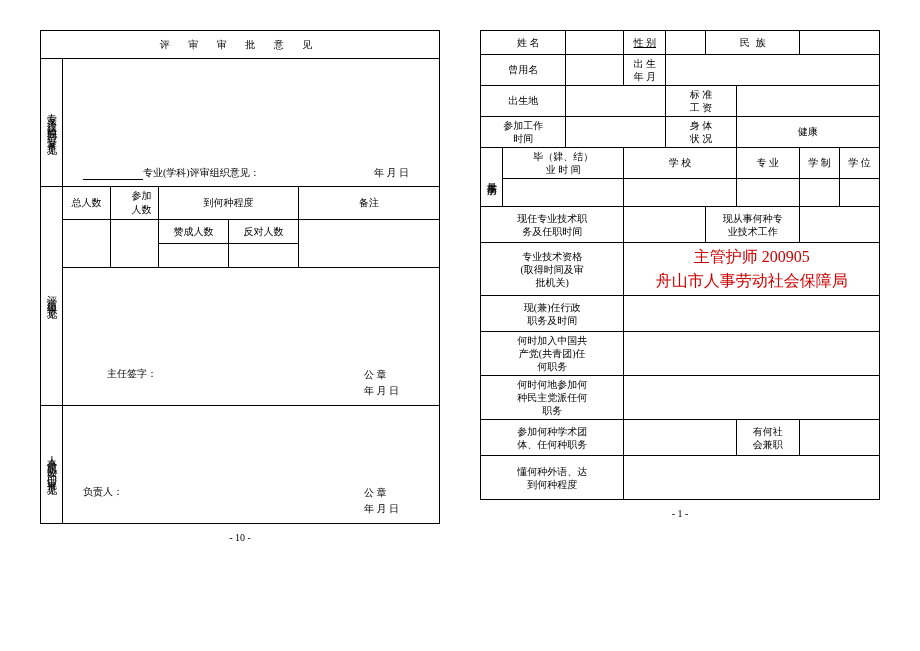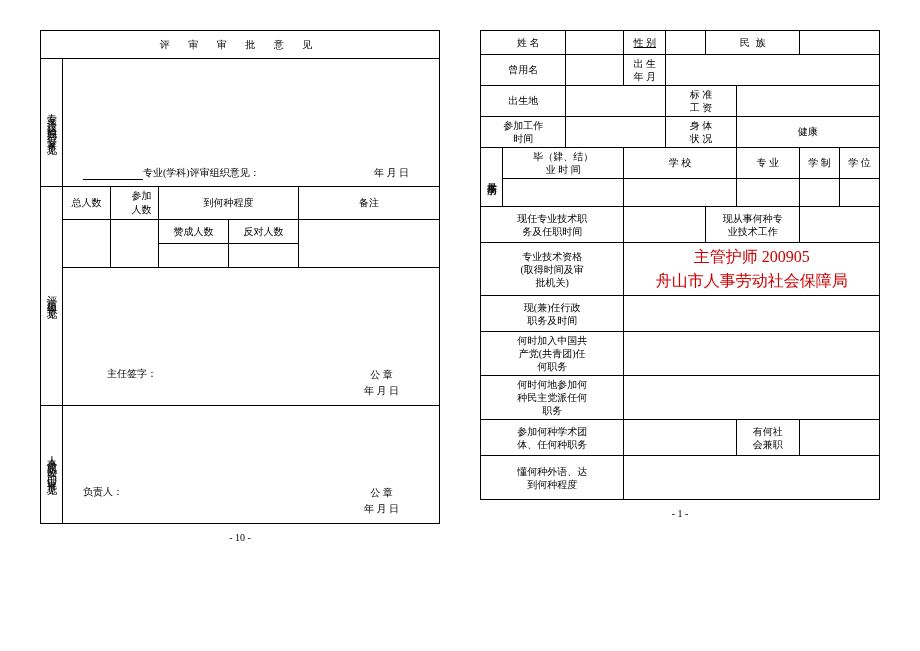--- a/index.html
+++ b/index.html
@@ -61,21 +61,21 @@
       display: inline-block;
       border-bottom: 1px solid #000;
       width: 60px;
       vertical-align: bottom;
     }
     .sign-right {
       float: right;
       text-align: right;
     }
     .seal-date {
-      text-align: center;
+      text-align: left;
       padding-right: 30px;
       line-height: 1.6;
     }
     .red-text {
       color: #c00;
       font-size: 16px;
       line-height: 1.5;
     }
     .multi-line {
       line-height: 1.3;

